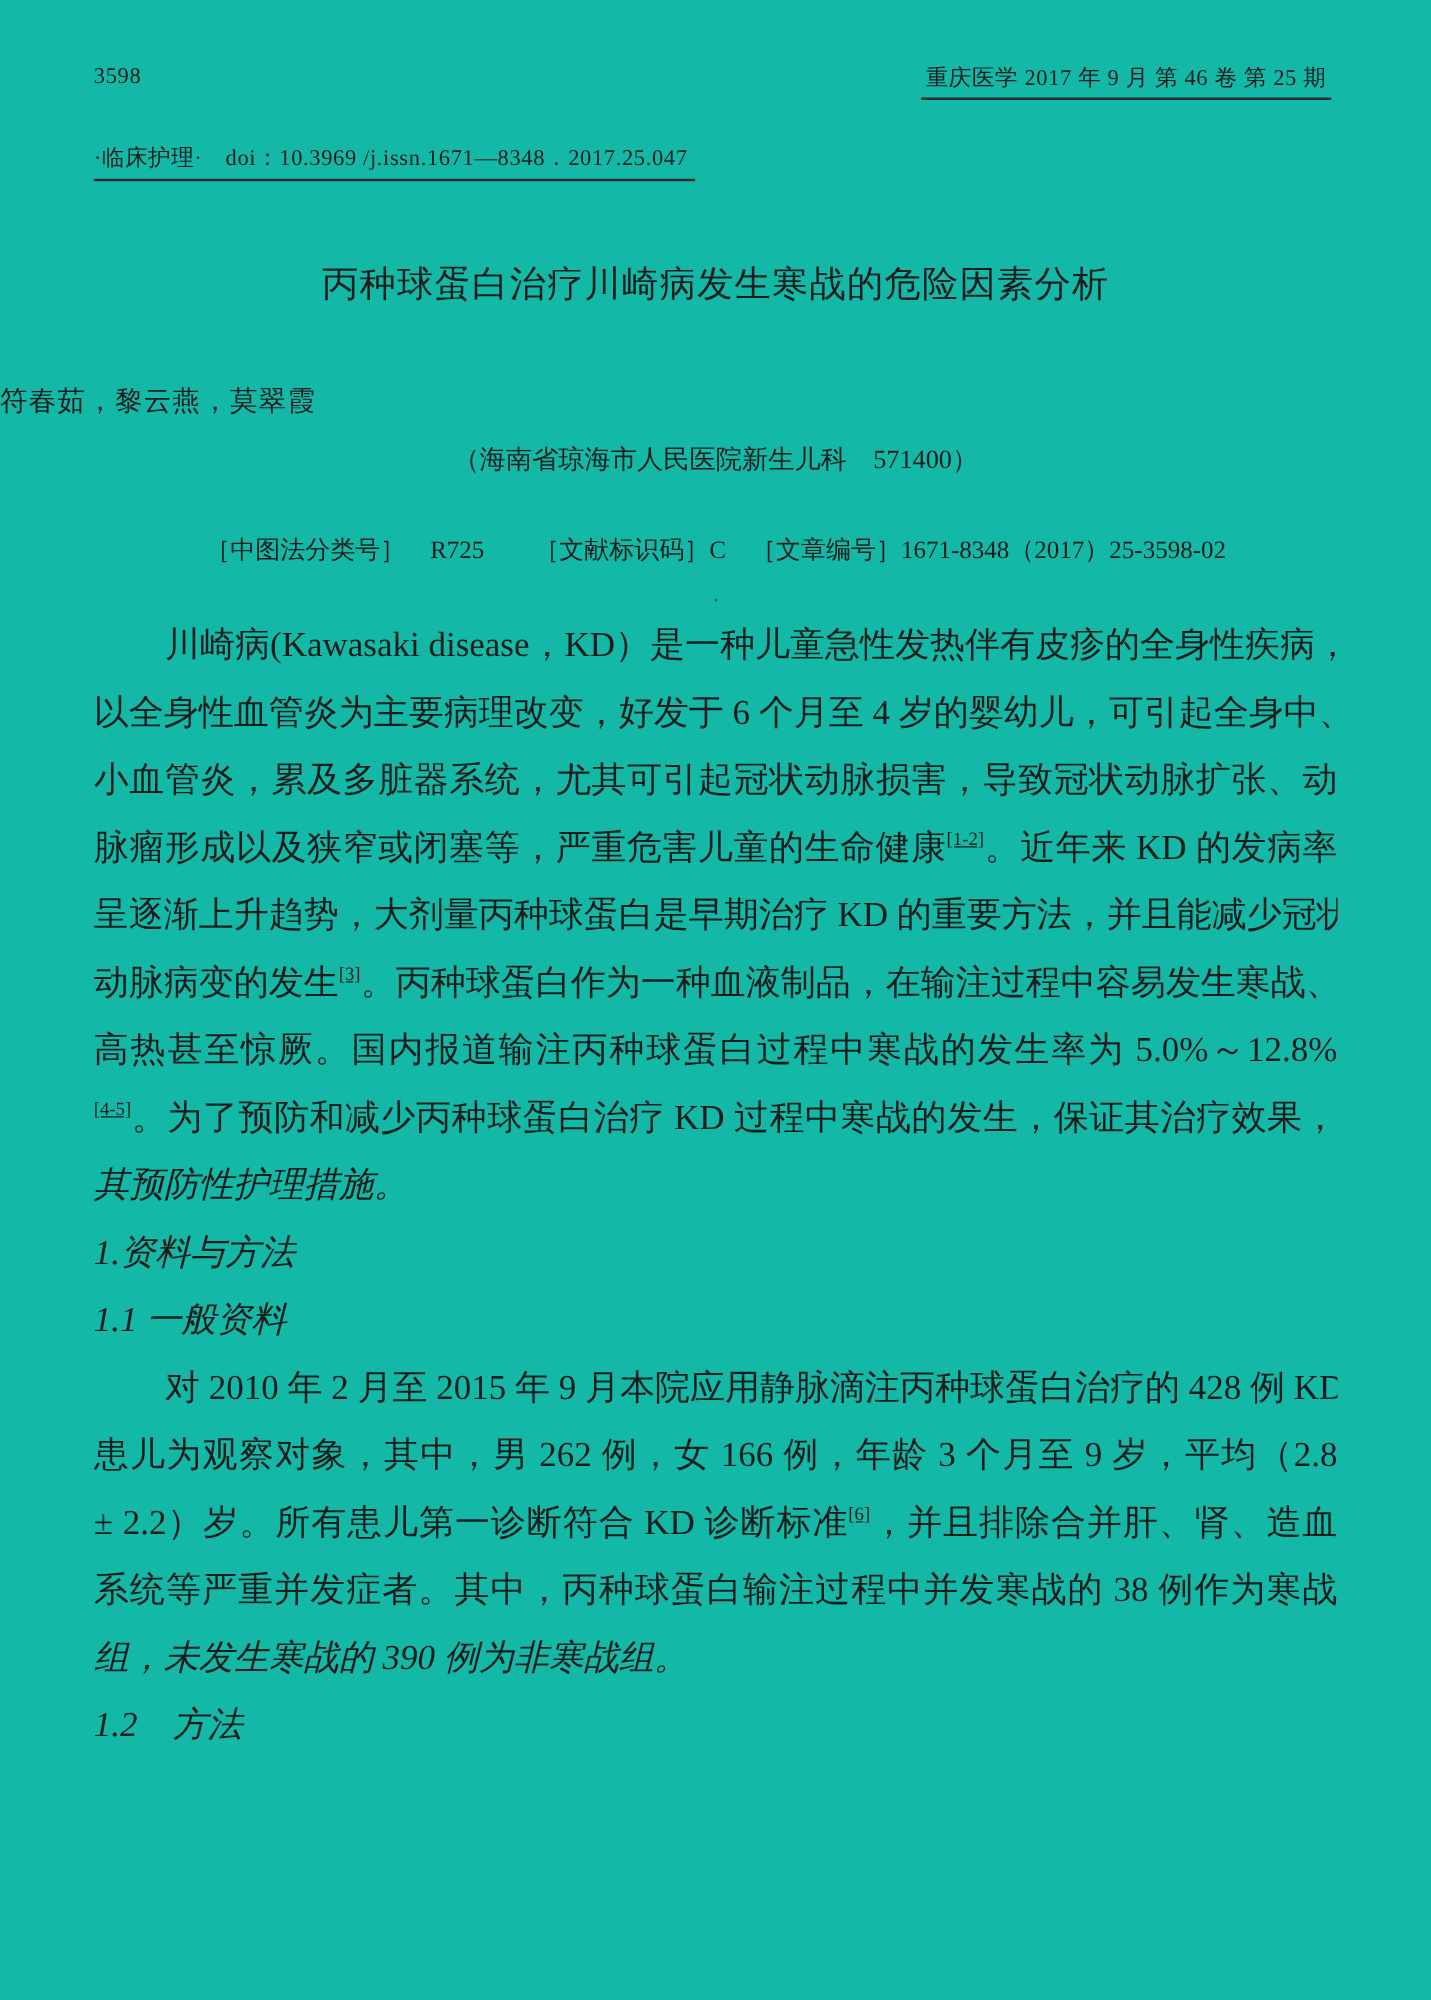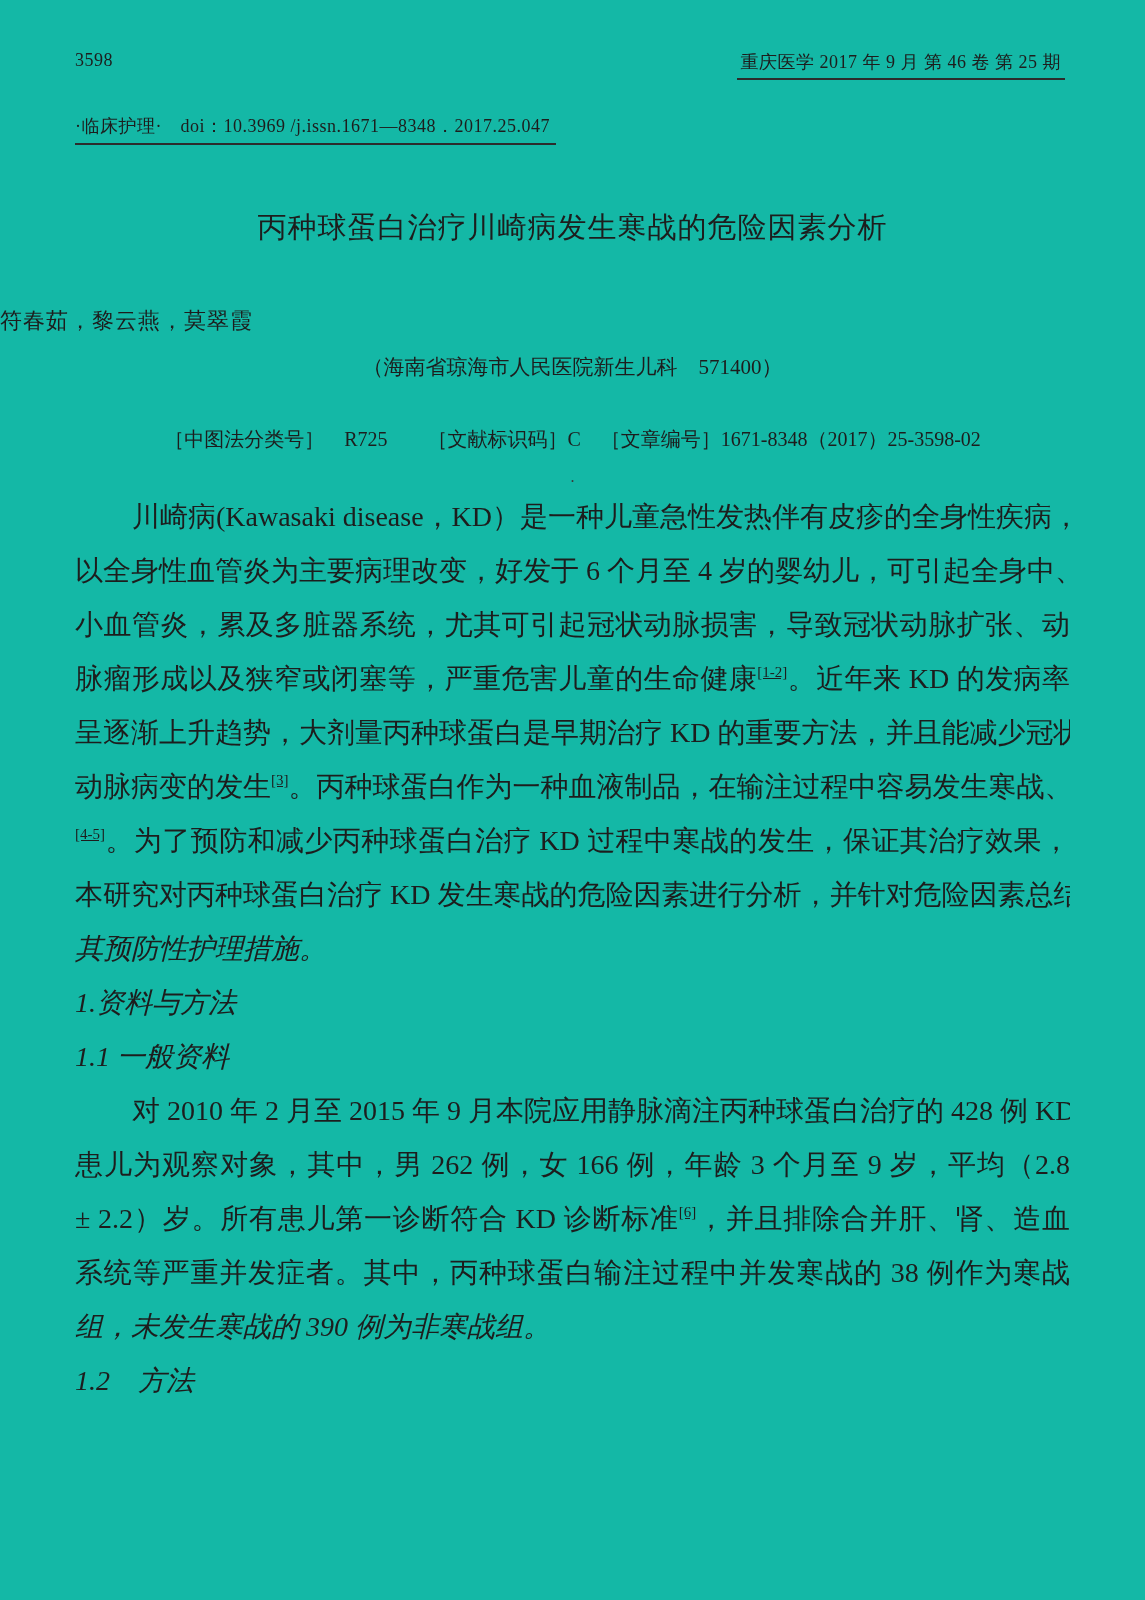--- a/index.html
+++ b/index.html
@@ -94,22 +94,22 @@
 
   <div class="stray-dot">.</div>
 
   <main class="article-body">
     <div class="line line--start"><span>川崎病(Kawasaki disease，KD）是一种儿童急性发热伴有皮疹的全身性疾病，</span></div>
     <div class="line line--mid"><span>以全身性血管炎为主要病理改变，好发于 6 个月至 4 岁的婴幼儿，可引起全身中、</span></div>
     <div class="line line--mid"><span>小血管炎，累及多脏器系统，尤其可引起冠状动脉损害，导致冠状动脉扩张、动</span></div>
     <div class="line line--mid"><span>脉瘤形成以及狭窄或闭塞等，严重危害儿童的生命健康</span><sup>[1-2]</sup><span>。近年来 KD 的发病率</span></div>
     <div class="line line--mid"><span>呈逐渐上升趋势，大剂量丙种球蛋白是早期治疗 KD 的重要方法，并且能减少冠状</span></div>
     <div class="line line--mid"><span>动脉病变的发生</span><sup>[3]</sup><span>。丙种球蛋白作为一种血液制品，在输注过程中容易发生寒战、</span></div>
+    <div class="line line--mid"><span>高热甚至惊厥。国内报道输注丙种球蛋白过程中寒战的发生率为 5.0%～12.8%</span></div>
     <div class="line line--mid"><sup>[4-5]</sup><span>。为了预防和减少丙种球蛋白治疗 KD 过程中寒战的发生，保证其治疗效果，</span></div>
-    <div class="line line--mid"><span>本研究对丙种球蛋白治疗 KD 发生寒战的危险因素进行分析，并针对危险因素总结</span></div>
     <div class="line line--end"><span>其预防性护理措施。</span></div>
     <div class="line line--heading"><span>1.资料与方法</span></div>
     <div class="line line--heading"><span>1.1 一般资料</span></div>
     <div class="line line--start"><span>对 2010 年 2 月至 2015 年 9 月本院应用静脉滴注丙种球蛋白治疗的 428 例 KD</span></div>
     <div class="line line--mid"><span>患儿为观察对象，其中，男 262 例，女 166 例，年龄 3 个月至 9 岁，平均（2.8</span></div>
     <div class="line line--mid"><span>± 2.2）岁。所有患儿第一诊断符合 KD 诊断标准</span><sup>[6]</sup><span>，并且排除合并肝、肾、造血</span></div>
     <div class="line line--mid"><span>系统等严重并发症者。其中，丙种球蛋白输注过程中并发寒战的 38 例作为寒战</span></div>
     <div class="line line--end"><span>组，未发生寒战的 390 例为非寒战组。</span></div>
     <div class="line line--heading"><span>1.2　方法</span></div>
   </main>

